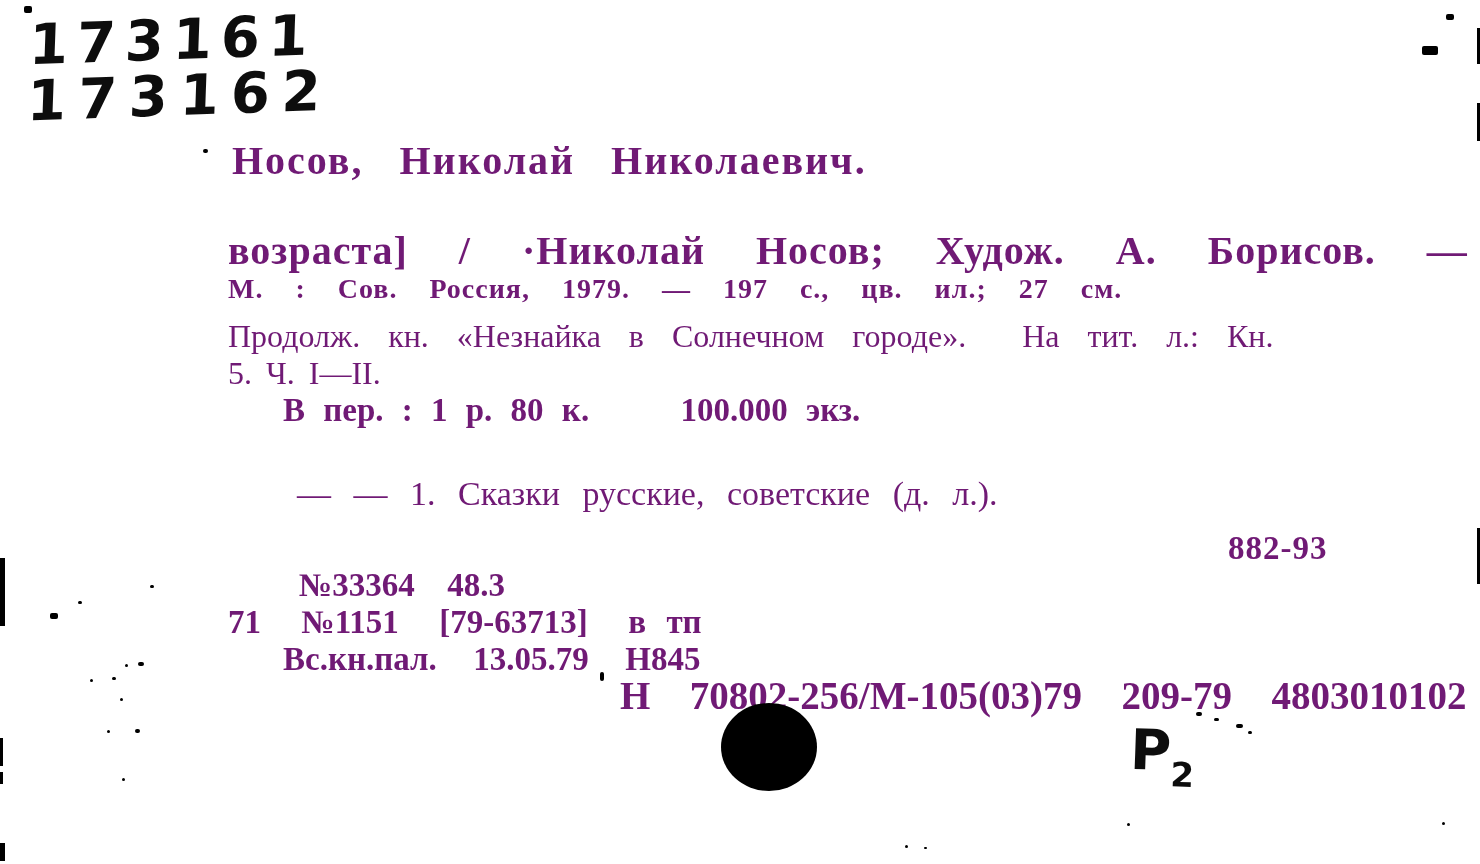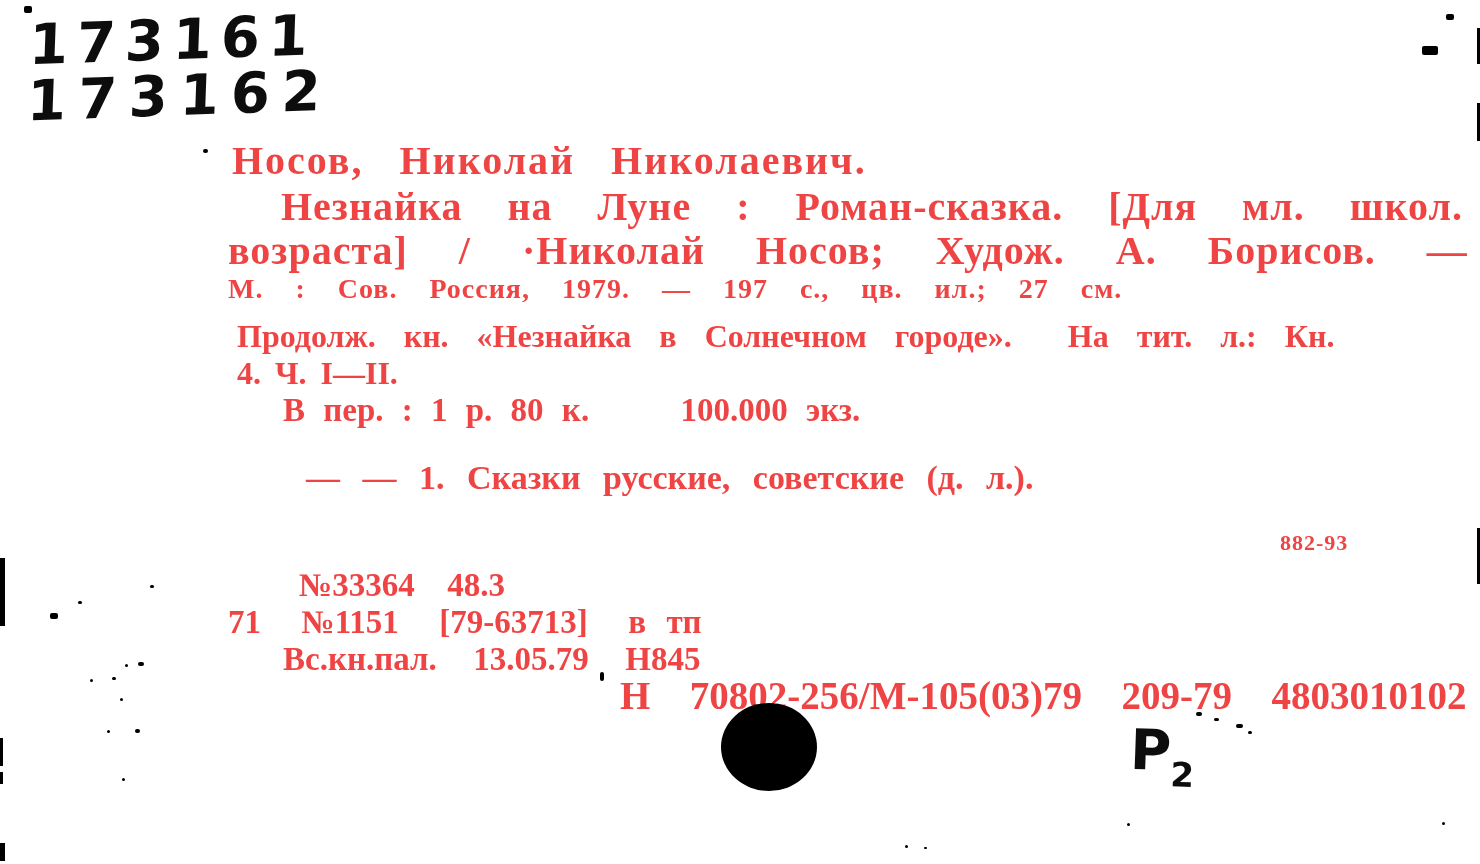--- a/index.html
+++ b/index.html
@@ -8,25 +8,25 @@
     width:1480px;height:864px;
     background:#ffffff;
     overflow:hidden;
     font-family:"Liberation Serif", serif;
     color:#0a0a0a;
   }
   .line{
     position:absolute;
     white-space:pre;
     line-height:1.05;
-    color:#ef4444;
+    color:#701a75;
   }
   .heading{font-weight:700;}
   .body-line{font-weight:600;}
-  .note-line{font-weight:700;margin-left:9px;}
+  .note-line{font-weight:400;}
   .handwrite{
     position:absolute;
     font-family:"DejaVu Sans", sans-serif;
     font-weight:700;
     color:#0d0d0d;
   }
   .accession div{line-height:1.0;}
   .punch-hole{
     position:absolute;
     left:721px;top:703px;
@@ -47,35 +47,34 @@
 
 <div class="card">
 
   <div class="handwrite accession" style="left:28px;top:12px;font-size:56px;letter-spacing:9px;transform:rotate(-2deg) skewX(-4deg);">
     <div>173161</div>
     <div style="letter-spacing:12px;">173162</div>
   </div>
 
   <div class="line heading" style="left:232px;top:140px;font-size:40px;letter-spacing:2px;word-spacing:24px;">Носов, Николай Николаевич.</div>
 
-  <div class="line body-line" style="left:281px;top:186px;font-size:40px;letter-spacing:1px;word-spacing:34px;">Незнайка на Луне : Роман-сказка. [Для мл. школ.</div>
 
   <div class="line body-line" style="left:228px;top:230px;font-size:40px;letter-spacing:1px;word-spacing:40px;">возраста] / ·Николай Носов; Худож. А. Борисов. —</div>
 
   <div class="line body-line" style="left:228px;top:274px;font-size:28px;letter-spacing:1px;word-spacing:24px;">М. : Сов. Россия, 1979. — 197 с., цв. ил.; 27 см.</div>
 
   <div class="line note-line" style="left:228px;top:320px;font-size:32px;word-spacing:20px;">Продолж. кн. «Незнайка в Солнечном городе».  На тит. л.: Кн.</div>
 
-  <div class="line note-line" style="left:228px;top:357px;font-size:32px;word-spacing:6px;">4. Ч. I—II.</div>
+  <div class="line note-line" style="left:228px;top:357px;font-size:32px;word-spacing:6px;">5. Ч. I—II.</div>
 
   <div class="line body-line" style="left:283px;top:393px;font-size:33px;word-spacing:10px;">В пер. : 1 р. 80 к.     100.000 экз.</div>
 
-  <div class="line note-line" style="left:297px;top:460px;font-size:34px;word-spacing:14px;text-align:right;">— — 1. Сказки русские, советские (д. л.).</div>
+  <div class="line note-line" style="left:297px;top:476px;font-size:34px;word-spacing:14px;text-align:right;">— — 1. Сказки русские, советские (д. л.).</div>
 
-  <div class="line heading" style="left:1280px;top:531px;font-size:22px;letter-spacing:1px;">882-93</div>
+  <div class="line heading" style="left:1228px;top:531px;font-size:33px;letter-spacing:1px;">882-93</div>
 
   <div class="line body-line" style="left:283px;top:568px;font-size:33px;word-spacing:8px;margin-left:16px;">№33364  48.3</div>
 
   <div class="line body-line" style="left:228px;top:605px;font-size:33px;word-spacing:12px;">71  №1151  [79-63713]  в тп</div>
 
   <div class="line body-line" style="left:283px;top:642px;font-size:33px;word-spacing:10px;">Вс.кн.пал.  13.05.79  Н845</div>
 
   <div class="line body-line" style="left:620px;top:676px;font-size:39px;word-spacing:10px;">Н  70802-256/М-105(03)79  209-79  4803010102</div>
 
   <div class="punch-hole"></div>

